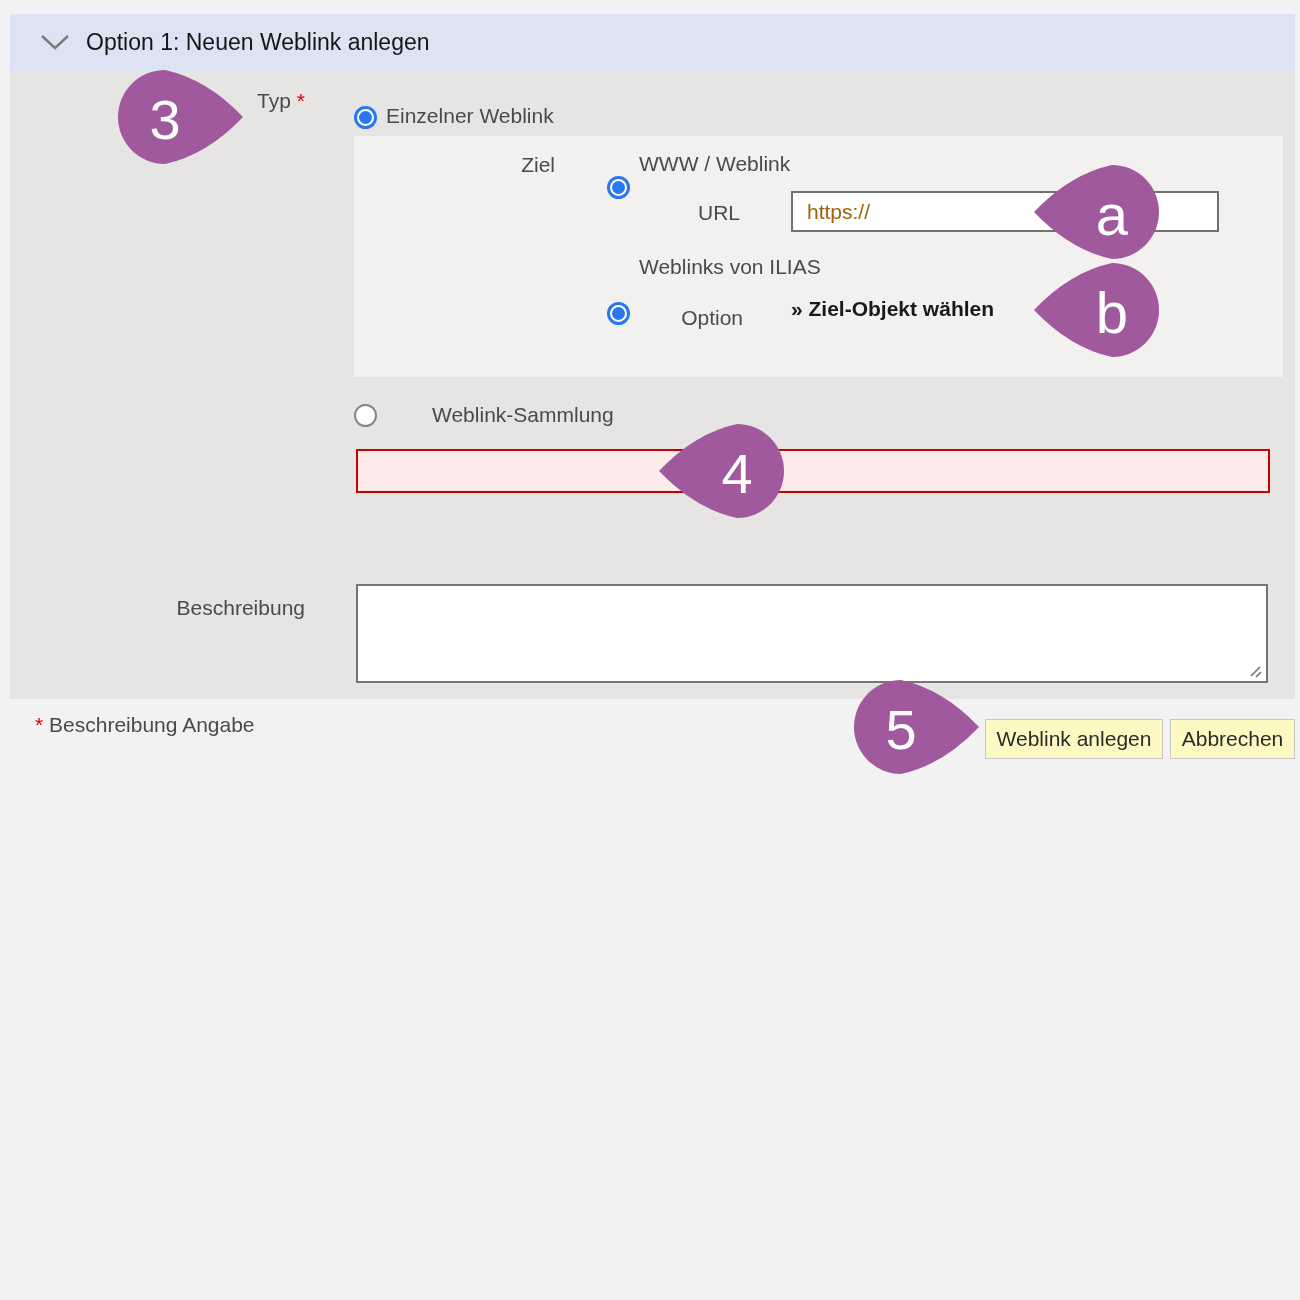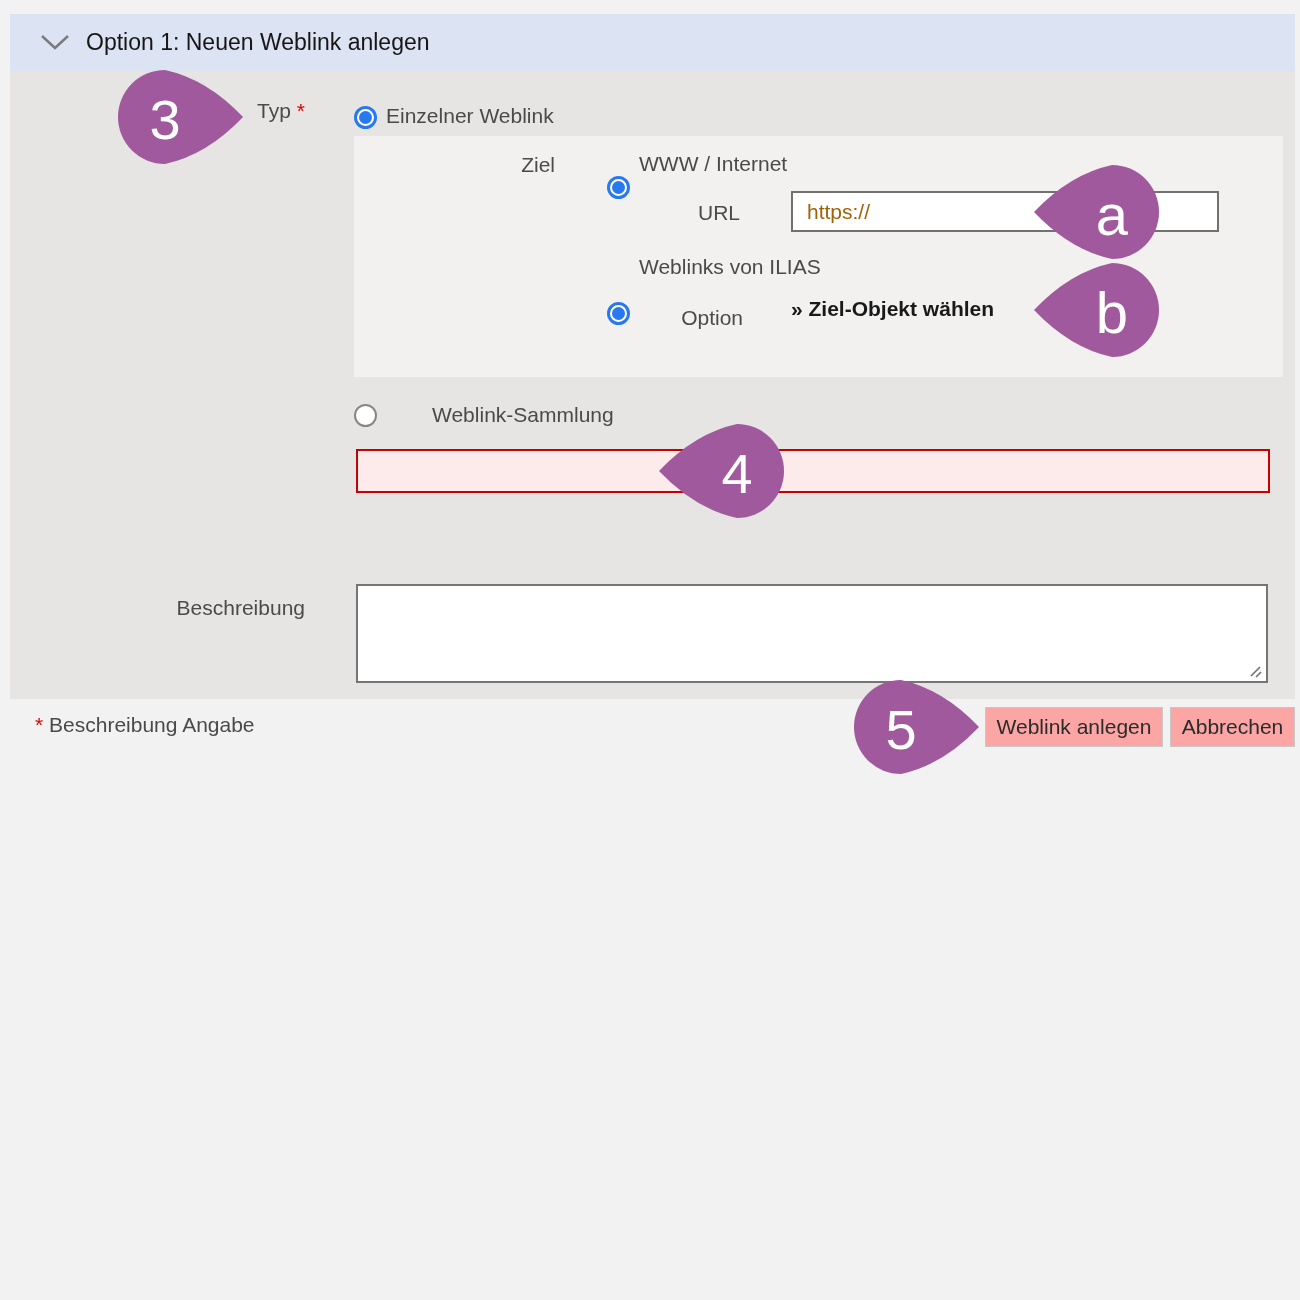--- a/index.html
+++ b/index.html
@@ -59,23 +59,23 @@
     font-size:21px; color:#222; padding:6px 10px;
     font-family:"Liberation Sans","DejaVu Sans",sans-serif;
   }
 
   .obj-link {
     font-size:21px; font-weight:600; color:#191919; text-decoration:none; cursor:pointer;
   }
 
   
   .btn {
-    background:#fca5a5; border:1px solid #c8c8c8;
+    background:#fef9c3; border:1px solid #c8c8c8;
     display:flex; align-items:center; justify-content:center;
-    font-size:21px; color:#2b2b2b; cursor:pointer;
+    font-size:21px; color:#2b2b2b; cursor:pointer;margin-top:12px;
   }
 
   
   .marker { pointer-events:none; z-index:50; }
   .marker text {
     fill:#fff; font-family:"Liberation Sans","DejaVu Sans",sans-serif;
     text-anchor:middle; dominant-baseline:central;
   }
 </style>
 </head>
@@ -85,31 +85,31 @@
 
   <div class="abs acc-header">
     <svg width="30" height="17" viewBox="0 0 30 17">
       <polyline points="2,2 15,14 28,2" fill="none" stroke="#7a7a7a" stroke-width="2.4"></polyline>
     </svg>
     <span class="acc-title">Option 1: Neuen Weblink anlegen</span>
   </div>
 
   <div class="abs form-body"></div>
 
-  <div class="abs lbl" style="left:10px; top:97px; width:295px;">
+  <div class="abs lbl" style="left:10px; top:87px; width:295px;">
     <span>Typ</span> <span class="red">*</span>
   </div>
   <div class="abs radio on" style="left:354px; top:106px;"></div>
   <div class="abs rlbl" style="left:386px; top:102px;">Einzelner Weblink</div>
 
   <div class="abs panel"></div>
 
   <div class="abs lbl" style="left:355px; top:151px; width:200px;">Ziel</div>
   <div class="abs radio on" style="left:607px; top:153px;"></div>
-  <div class="abs rlbl" style="left:639px; top:150px;">WWW / Internet</div>
+  <div class="abs rlbl" style="left:639px; top:150px;">WWW / Weblink</div>
 
   <div class="abs lbl" style="left:540px; top:199px; width:200px;">URL</div>
   <input class="abs txt-input" style="left: 791px; top: 191px; width: 428px; height: 41px;" value="https://">
 
   <div class="abs radio on" style="left:607px; top:256px;"></div>
   <div class="abs rlbl" style="left:639px; top:253px;">Weblinks von ILIAS</div>
 
   <div class="abs lbl" style="left:543px; top:304px; width:200px;">Option</div>
   <a class="abs obj-link" style="left:791px; top:297px;">» Ziel-Objekt wählen</a>
 

